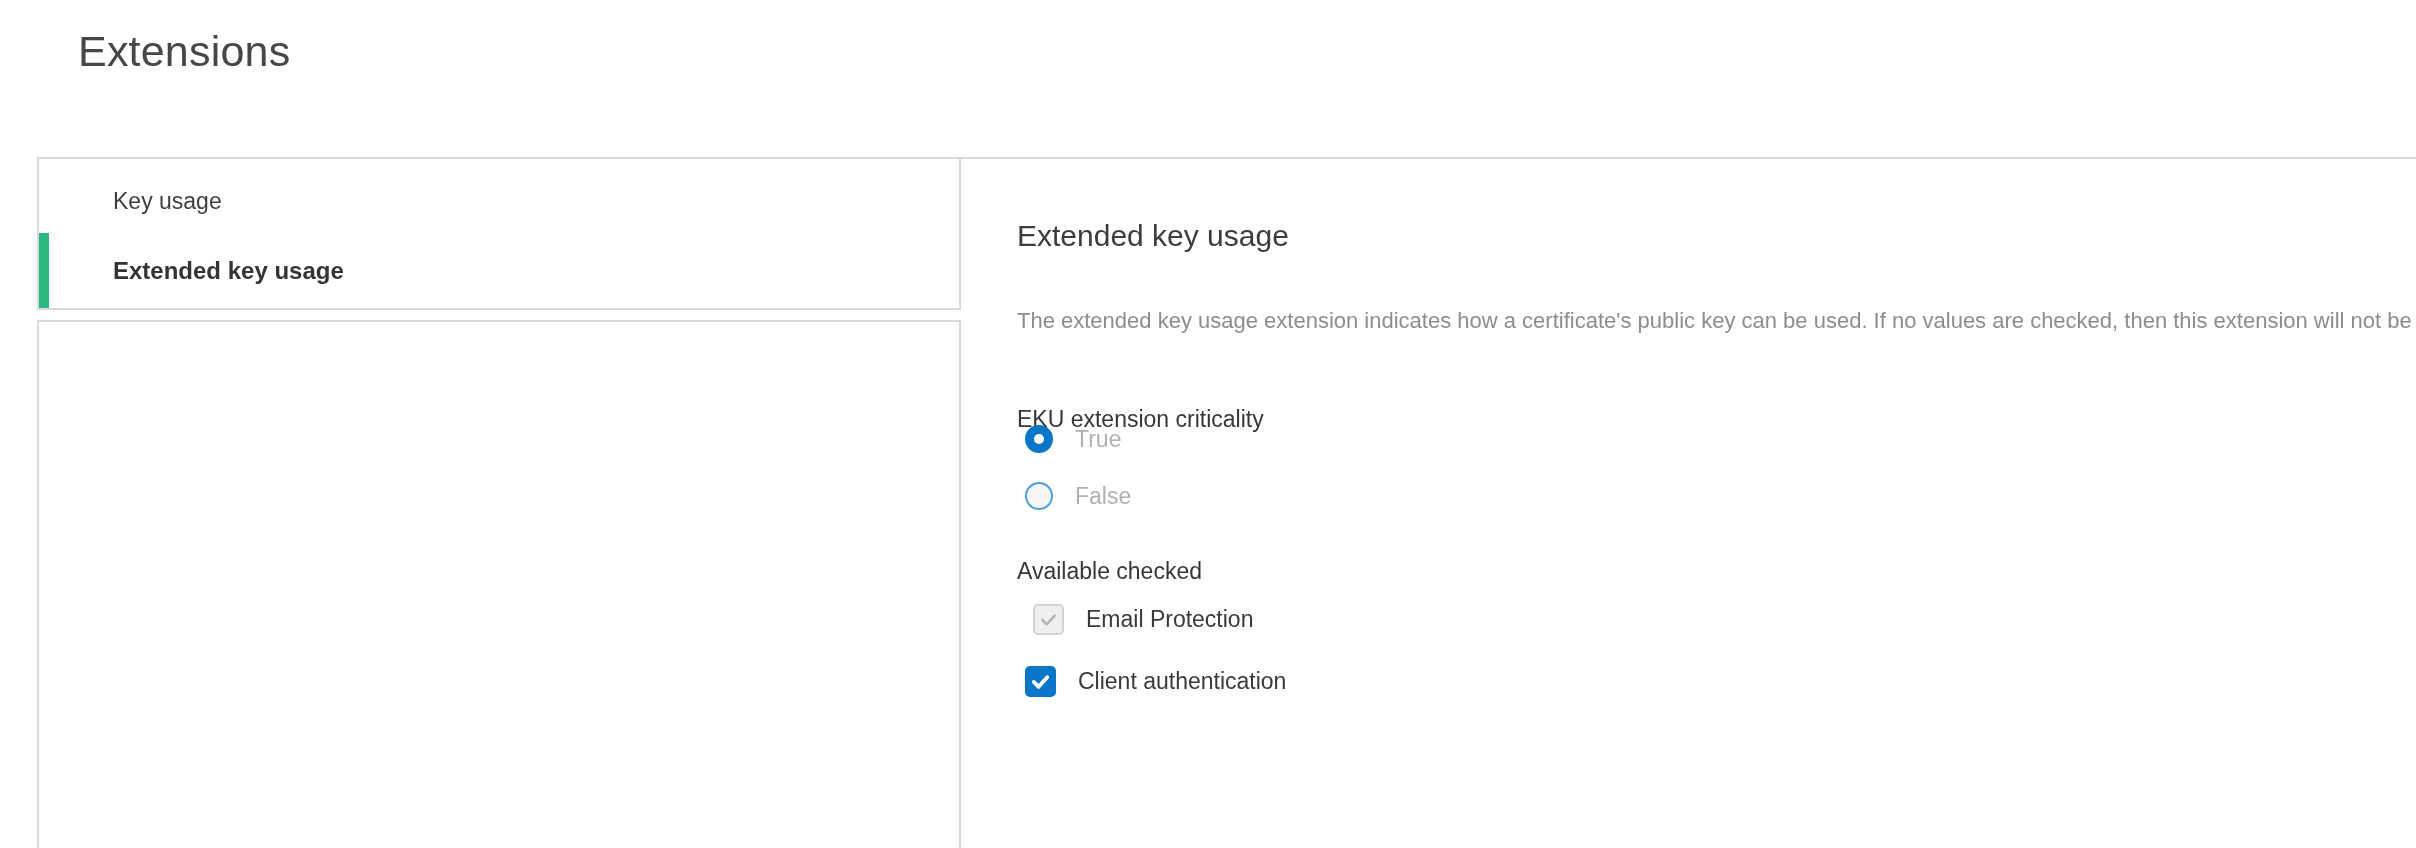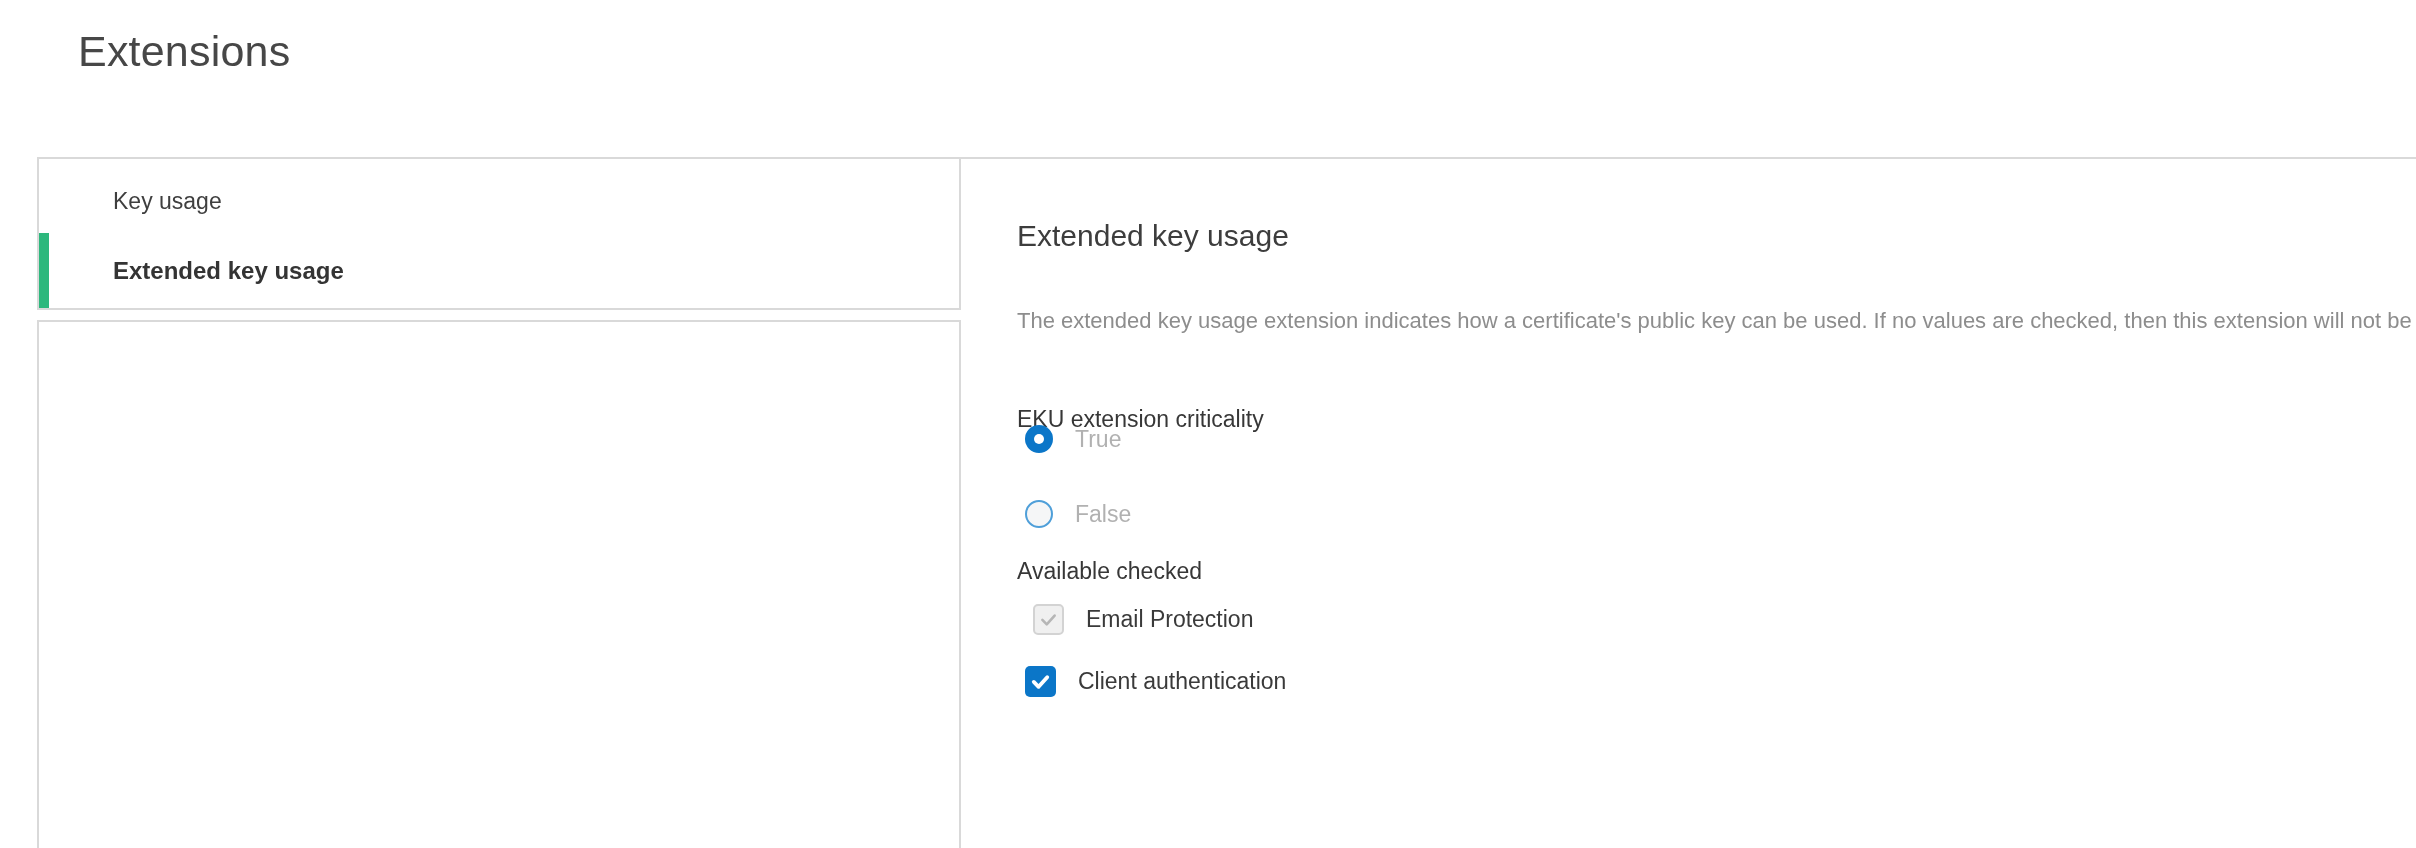--- a/index.html
+++ b/index.html
@@ -56,21 +56,21 @@
     position: absolute; left: 0;
     font-size: 23px; color: #373737;
   }
   .label-criticality { top: 374px; margin-top: 32px; }
   .label-available { top: 558px; }
 
   .option-row {
     position: absolute; left: 8px; display: flex; align-items: center;
   }
   .row-true  { top: 425px; height: 28px; }
-  .row-false { top: 482px; height: 28px; margin-top: 18px; }
+  .row-false { top: 482px; height: 28px; }
   .row-email  { top: 604px; height: 31px; margin-left: 8px; }
   .row-client { top: 666px; height: 31px; text-align: right; }
 
   .radio {
     width: 28px; height: 28px; border-radius: 50%;
     flex: 0 0 auto; position: relative;
   }
   .radio.checked { background: #0b76c8; }
   .radio.checked::after {
     content: ""; position: absolute; left: 50%; top: 50%;

